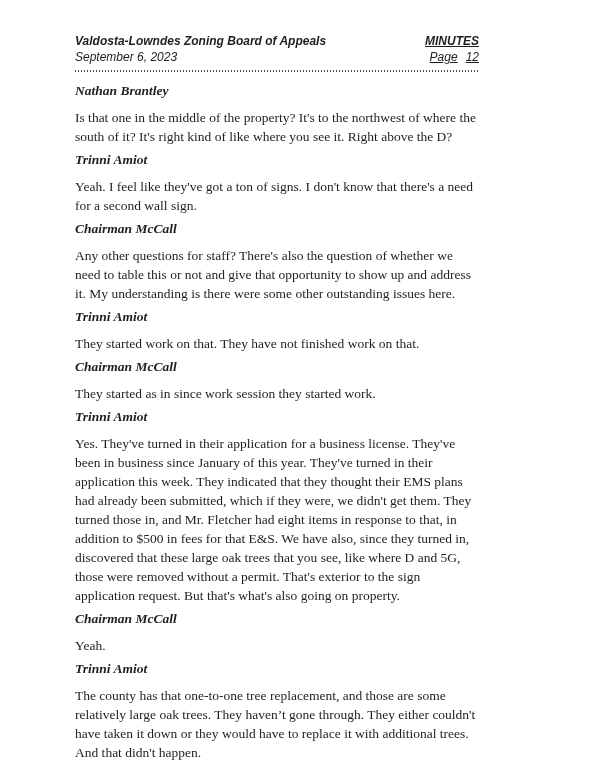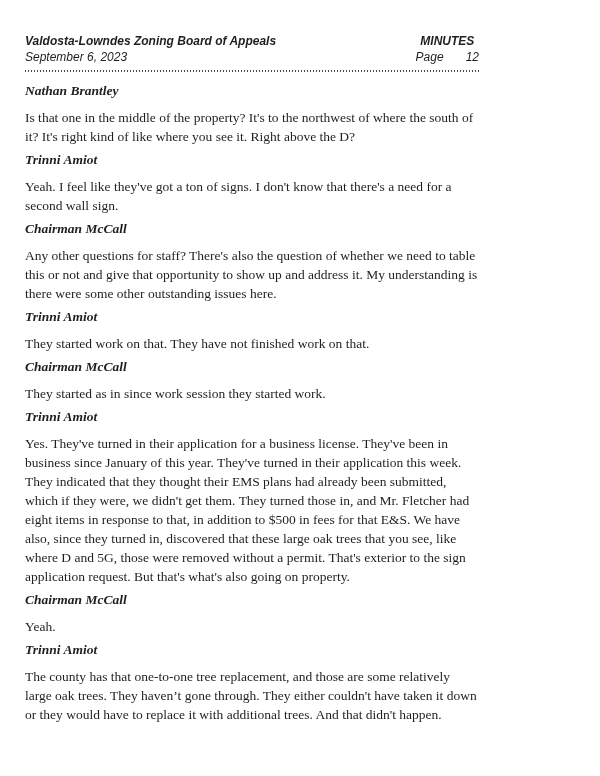--- a/index.html
+++ b/index.html
@@ -7,43 +7,43 @@
     padding: 0;
     background: #ffffff;
   }
   .page {
     position: relative;
     width: 524px;
     height: 776px;
     background: #ffffff;
     color: #1f1f1f;
     box-sizing: border-box;
-    padding: 33px 45px 0 25px;
+    padding: 33px 45px 0 75px;
     overflow: hidden;
     font-family: "Liberation Serif", "DejaVu Serif", serif;
   }
   
   .doc-header {
     display: flex;
     justify-content: space-between;
     align-items: flex-start;
     font-family: "Liberation Sans", "DejaVu Sans", sans-serif;
     font-style: italic;
     font-size: 12px;
     line-height: 16px;
   }
   .doc-header .left { text-align: left; }
-  .doc-header .right { text-align: center; }
+  .doc-header .right { text-align: right; text-decoration: underline; }
   .doc-title, .doc-type {
     font-weight: bold;
   }
   .page-indicator {
     display: flex;
     justify-content: flex-end;
-    gap: 22px;
+    gap: 8px;
   }
   .dotted-divider {
     margin: 5px 0 9px 0;
     height: 2px;
     background-image: repeating-linear-gradient(
       to right,
       #4a4a4a 0px, #4a4a4a 1px,
       transparent 1px, transparent 3px
     );
   }

